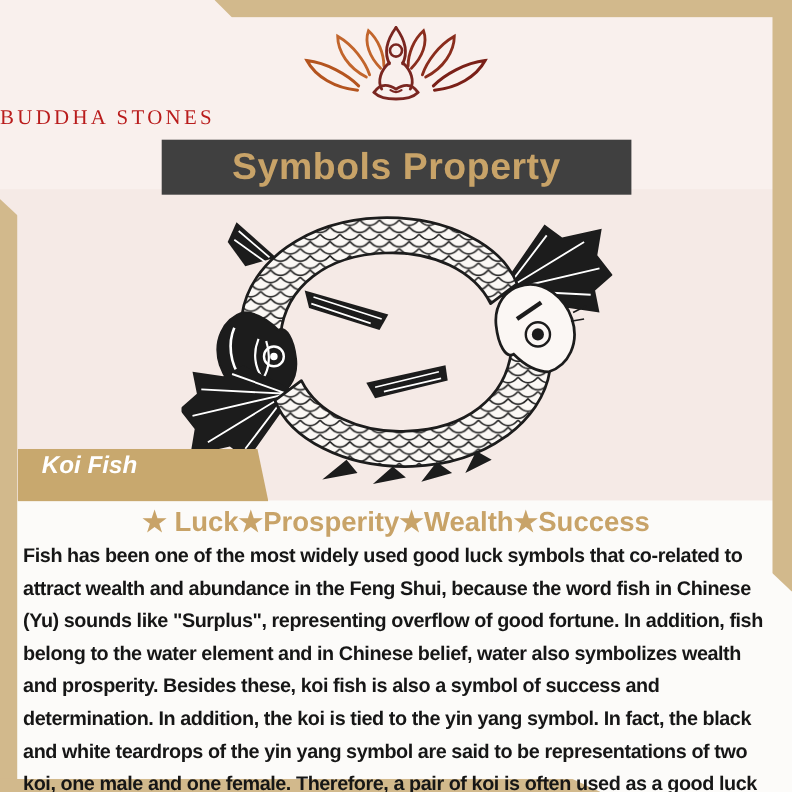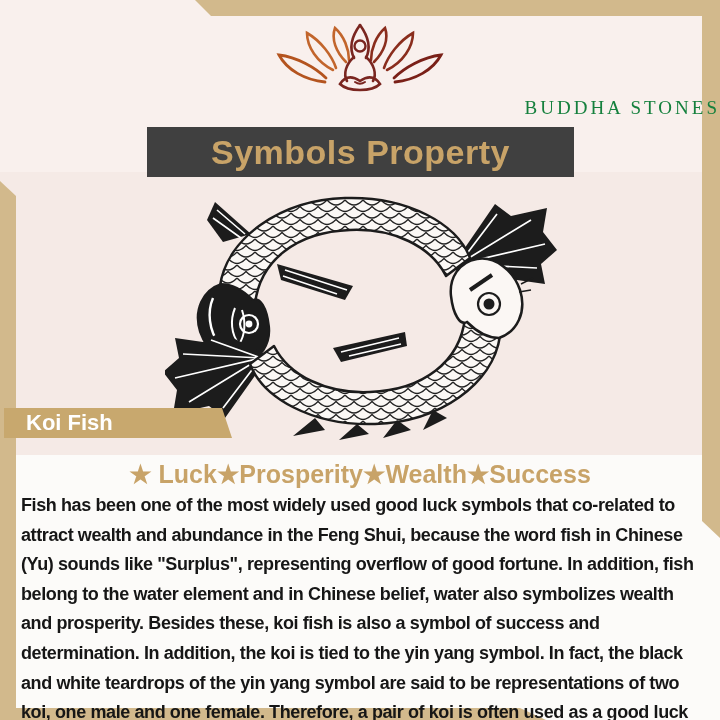--- a/index.html
+++ b/index.html
@@ -18,32 +18,32 @@
   .bar-top{left:0;top:0;width:720px;height:16px;
     clip-path:polygon(195px 0,720px 0,720px 16px,211px 16px);}
   .bar-right{left:702px;top:0;width:18px;height:538px;
     clip-path:polygon(0 0,100% 0,100% 100%,0 521px);}
   .bar-left{left:0;top:181px;width:16px;height:539px;
     clip-path:polygon(0 0,100% 15px,100% 100%,0 100%);}
   .bar-bottom{left:0;top:708px;width:546px;height:12px;
     clip-path:polygon(0 0,520px 0,100% 100%,0 100%);}
   
   .logo{left:270px;top:22px;width:180px;height:76px;}
-  .brand{left:0;top:97px;width:720px;text-align:right;
+  .brand{left:0;top:97px;width:720px;text-align:left;
     font-family:"Liberation Serif",serif;font-size:19px;letter-spacing:3px;
-    color:#15803d;font-weight:500;}
+    color:#b91c1c;font-weight:500;}
   
   .title-strip{left:147px;top:127px;width:427px;height:50px;background:#404040;}
   .title-text{width:100%;text-align:center;line-height:50px;
     font-size:34px;font-weight:700;color:#c8a368;letter-spacing:0.5px;}
   
   .fish{left:165px;top:186px;width:392px;height:256px;}
   
-  .koi-banner{left:4px;top:408px;width:228px;height:30px;background:#c8a86e;
-    clip-path:polygon(0 0,218px 0,228px 100%,0 100%);}
+  .koi-banner{left:16px;top:408px;width:228px;height:48px;background:#c8a86e;
+    clip-path:polygon(0 0,218px 0,228px 100%,0 100%);font-style:italic;}
   .koi-banner span{display:block;padding-left:22px;line-height:30px;
     color:#ffffff;font-size:22px;font-weight:700;}
   
   .benefits{left:0;top:460px;width:720px;text-align:center;
     font-size:25px;font-weight:700;color:#c8a368;}
   
   .paragraph{left:21px;top:491px;width:682px;
     font-size:18px;font-weight:700;letter-spacing:-0.4px;line-height:29.6px;
     color:#161616;}
 </style>

